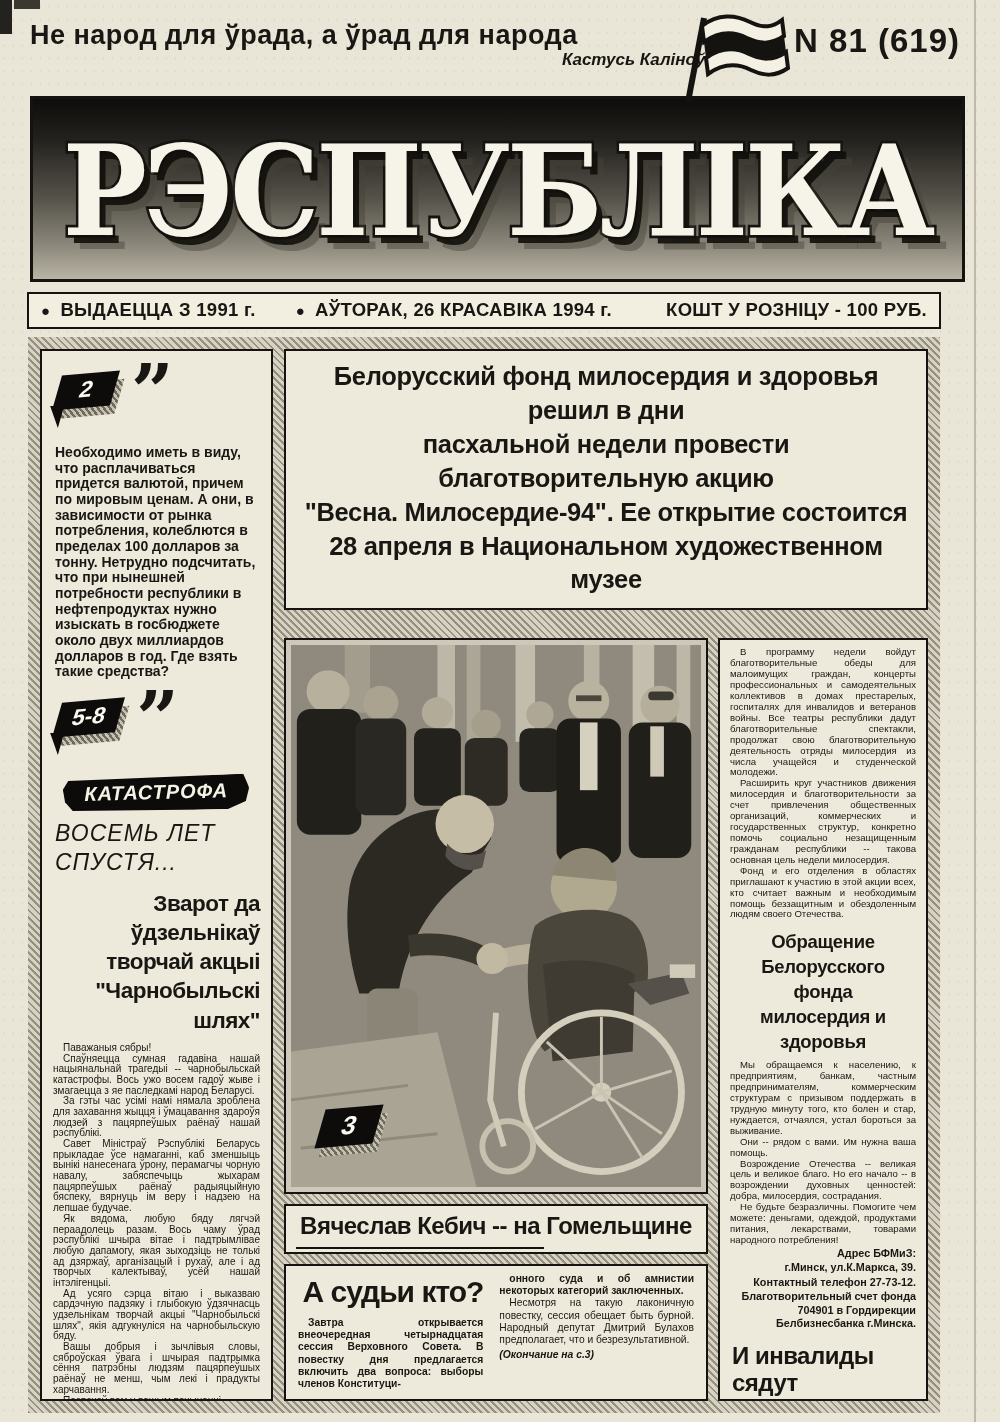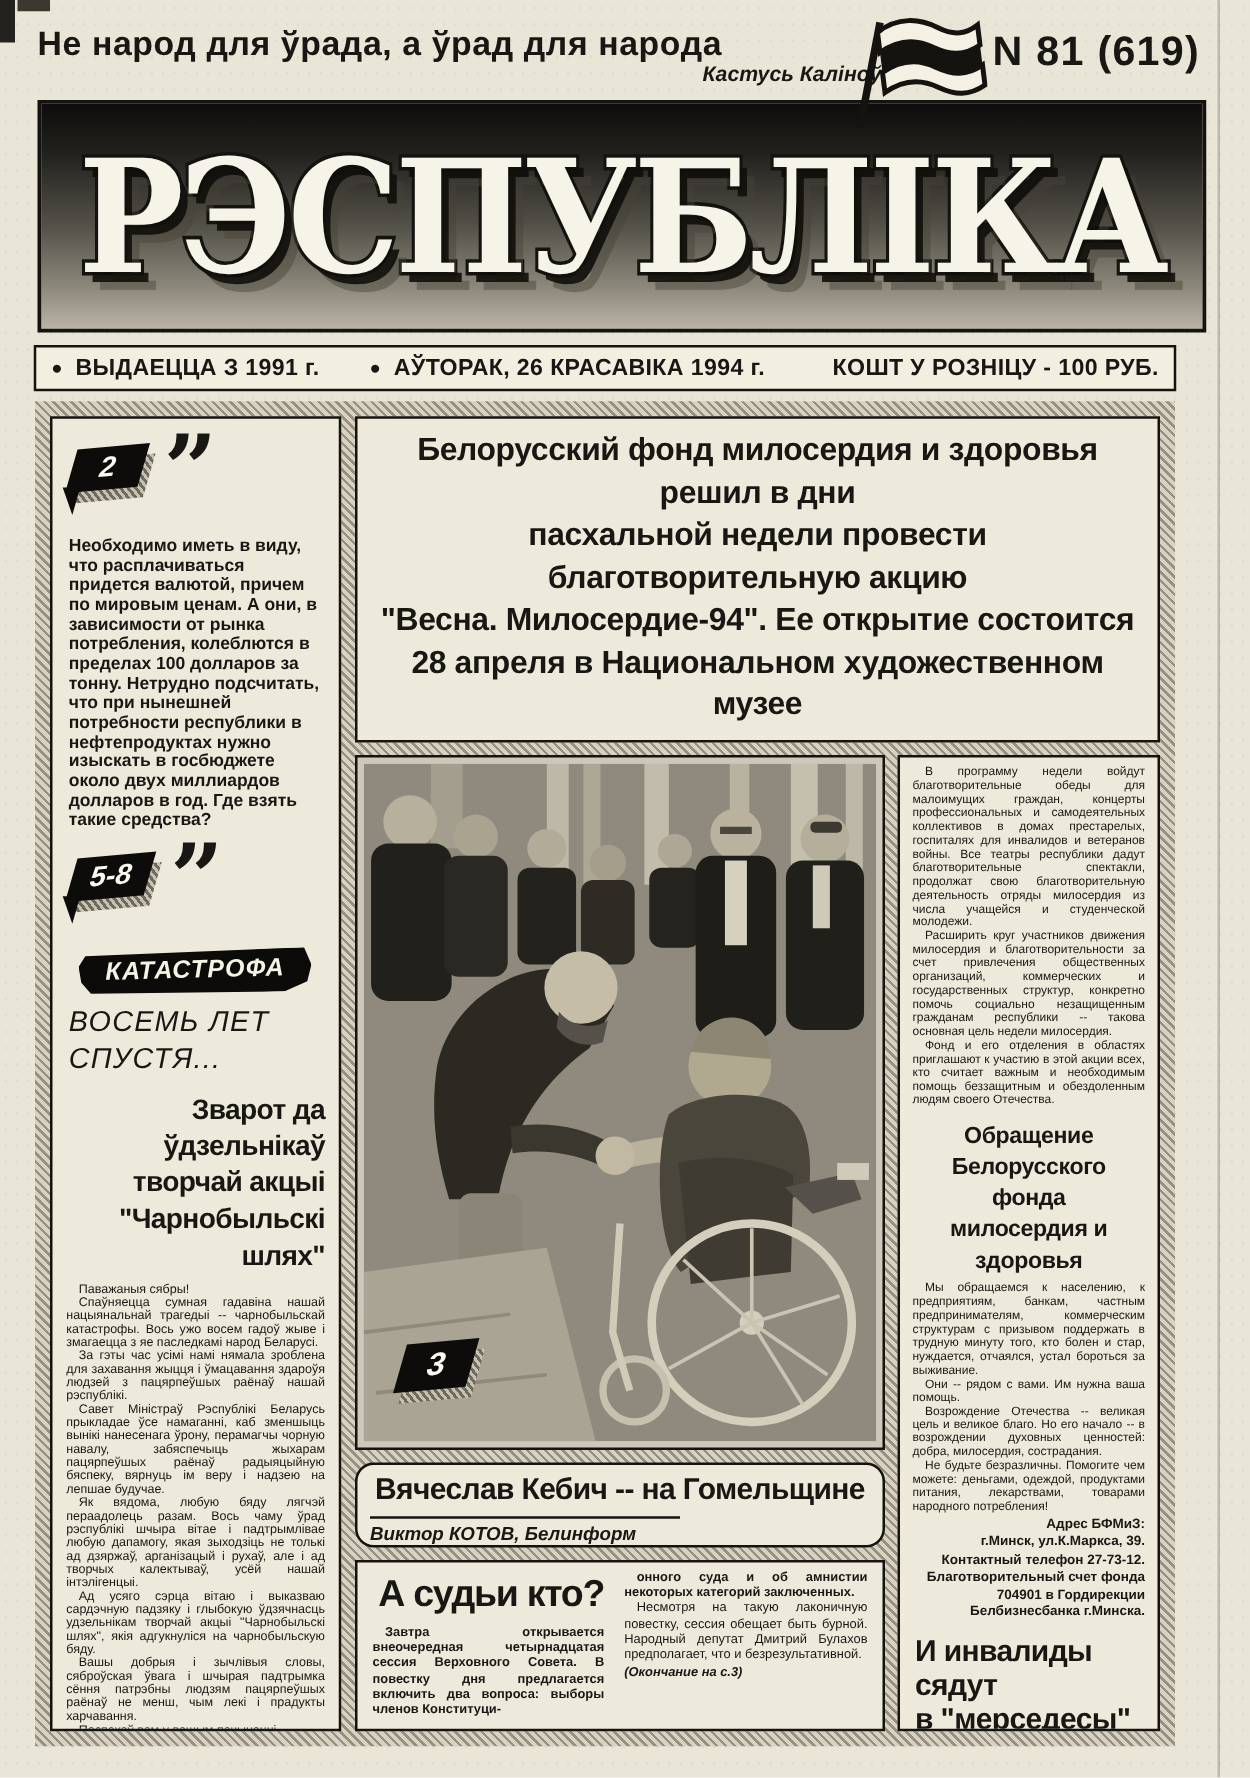--- a/index.html
+++ b/index.html
@@ -9,21 +9,21 @@
     position:relative; width:1000px; height:1422px; overflow:hidden;
     background:#e9e5d7;
     background-image: radial-gradient(rgba(60,55,40,0.06) 1px, transparent 1px);
     background-size: 9px 13px;
   }
   .crease { position:absolute; right:24px; top:0; bottom:0; width:2px; background:rgba(110,105,90,0.35); }
   .corner-mark { position:absolute; left:0; top:0; width:12px; height:34px; background:#23221e; }
   .corner-mark2 { position:absolute; left:14px; top:0; width:26px; height:9px; background:#3a382f; }
 
   
-  .top-strip { position:relative; height:80px; padding:20px 36px 0 30px; }
+  .top-strip { position:relative; height:96px; padding:20px 36px 0 30px; }
   .motto { font-size:27px; font-weight:bold; letter-spacing:0.5px; }
   .motto-author { position:absolute; left:562px; top:50px; font-size:17px; font-weight:bold; font-style:italic; }
   .flag { position:absolute; left:672px; top:4px; }
   .issue { position:absolute; right:40px; top:22px; font-size:33px; font-weight:bold; letter-spacing:1px; }
 
   .masthead {
     margin:0 35px 0 30px; height:186px;
     border:3px solid #14130f;
     background:linear-gradient(180deg,#0e0d0b 0%, #23211d 22%, #55524a 55%, #8d897c 82%, #b9b4a4 100%);
     display:flex; align-items:center; justify-content:center; overflow:hidden;
@@ -78,31 +78,31 @@
     background:#0c0b09; color:#f5f2e6; font-weight:bold; font-style:italic;
     font-size:20px; text-align:center; letter-spacing:1px; padding:5px 6px 7px;
     width:90%; margin:14px auto 8px; transform:rotate(-1.5deg);
     clip-path:polygon(0 32%, 3% 8%, 97% 0, 100% 40%, 98% 78%, 88% 100%, 5% 94%, 1% 68%);
   }
   .rubric-sub { font-size:23px; font-style:italic; line-height:1.25; margin:2px 0 12px 2px; letter-spacing:1px; }
   .left-title { font-size:22.5px; font-weight:bold; text-align:right; line-height:1.3; letter-spacing:-0.5px; margin:6px 0 8px; }
   .left-body p { font-size:10px; line-height:1.07; text-align:justify; text-indent:10px; }
 
   
-  .main-col { flex:1; display:flex; flex-direction:column; gap:10px; min-width:0; }
+  .main-col { flex:1; display:flex; flex-direction:column; gap:28px; min-width:0; }
   .headline-box { padding:9px 10px 11px; }
   .headline-box div { font-size:25.5px; font-weight:bold; text-align:center; line-height:1.33; letter-spacing:-0.3px; }
   .photo-row { flex:1; display:flex; gap:10px; min-height:0; }
   .photo-col { width:424px; min-width:424px; display:flex; flex-direction:column; gap:10px; }
   .photo-box { position:relative; height:556px; padding:5px; background:#cdc8ba; }
   .photo-box svg { width:100%; height:100%; display:block; }
   .photo-badge { position:absolute; left:34px; bottom:46px; }
   .photo-badge .badge { font-size:26px; }
 
-  .kebich-box { flex:1; padding:6px 10px; overflow:hidden;border-radius:15px; }
+  .kebich-box { flex:1; padding:6px 10px; overflow:hidden; }
   .kebich-title { font-size:24px; font-weight:bold; text-align:center; letter-spacing:-0.5px; margin:0 0 7px; }
   .kebich-byline { font-size:15px; font-weight:bold; font-style:italic; border-top:2px solid #14130f; border-bottom:2px solid #14130f; padding:4px 0; width:62%; margin-bottom:7px; }
   .news p { font-size:9.6px; line-height:1.14; text-align:justify; text-indent:10px; }
   .judges-box { padding:7px 12px 9px; display:flex; gap:16px; min-height:108px; overflow:hidden; }
   .judges-left { flex:1; min-width:0; }
   .judges-right { flex:1.05; min-width:0; }
   .judges-title { font-size:30px; font-weight:bold; text-align:right; letter-spacing:-1px; margin:2px 0 8px; }
   .judges-box p { font-size:10.3px; line-height:1.18; text-align:justify; text-indent:10px; }
   .bold { font-weight:bold; }
   .continuation { font-size:11px; font-weight:bold; font-style:italic; text-align:center; margin-top:3px; text-indent:0 !important; }

